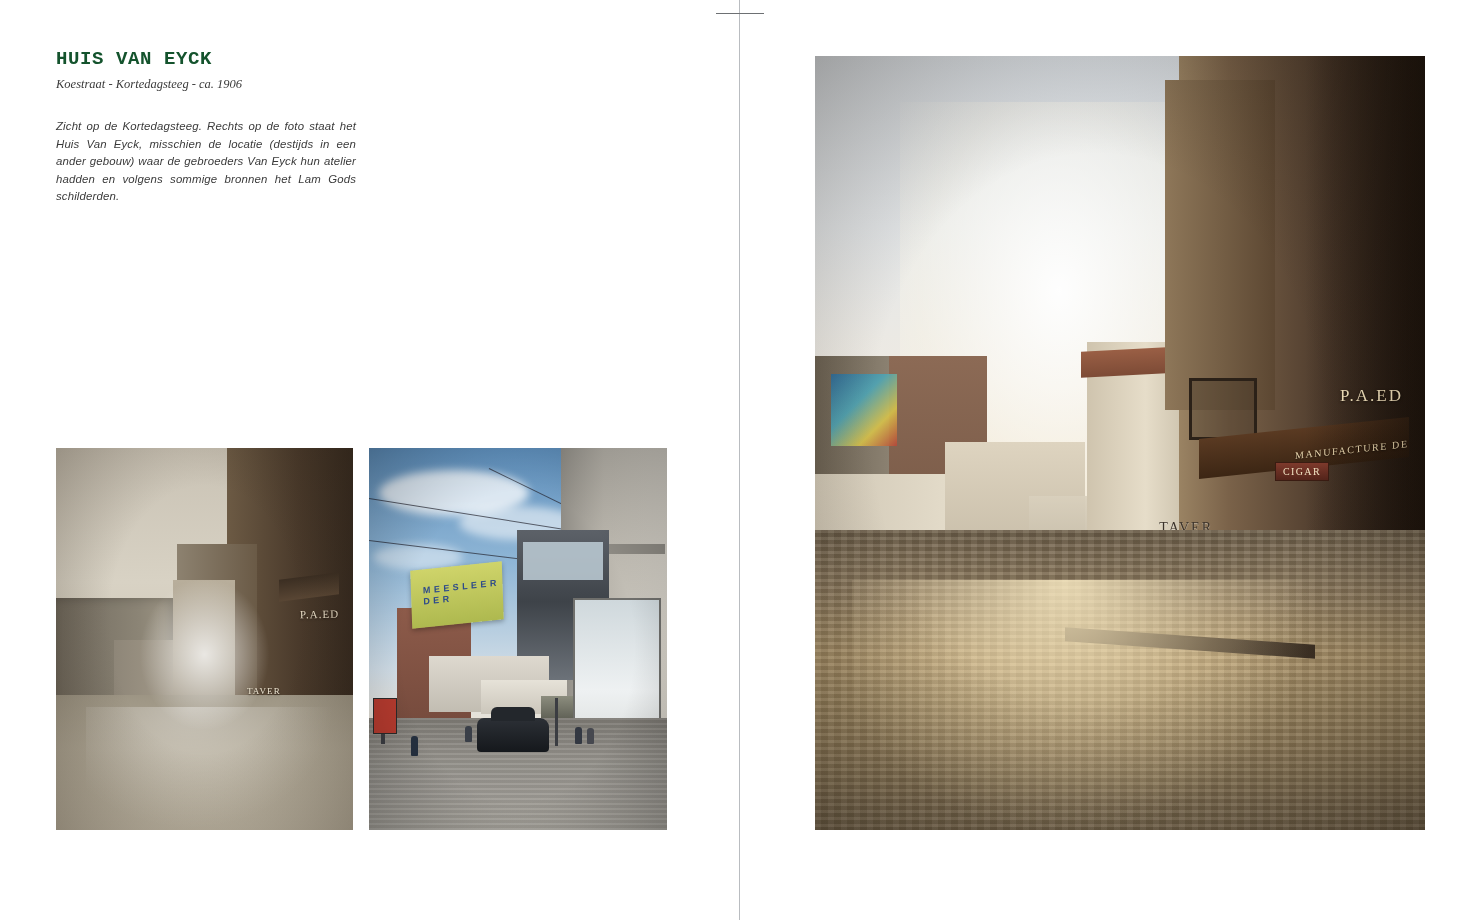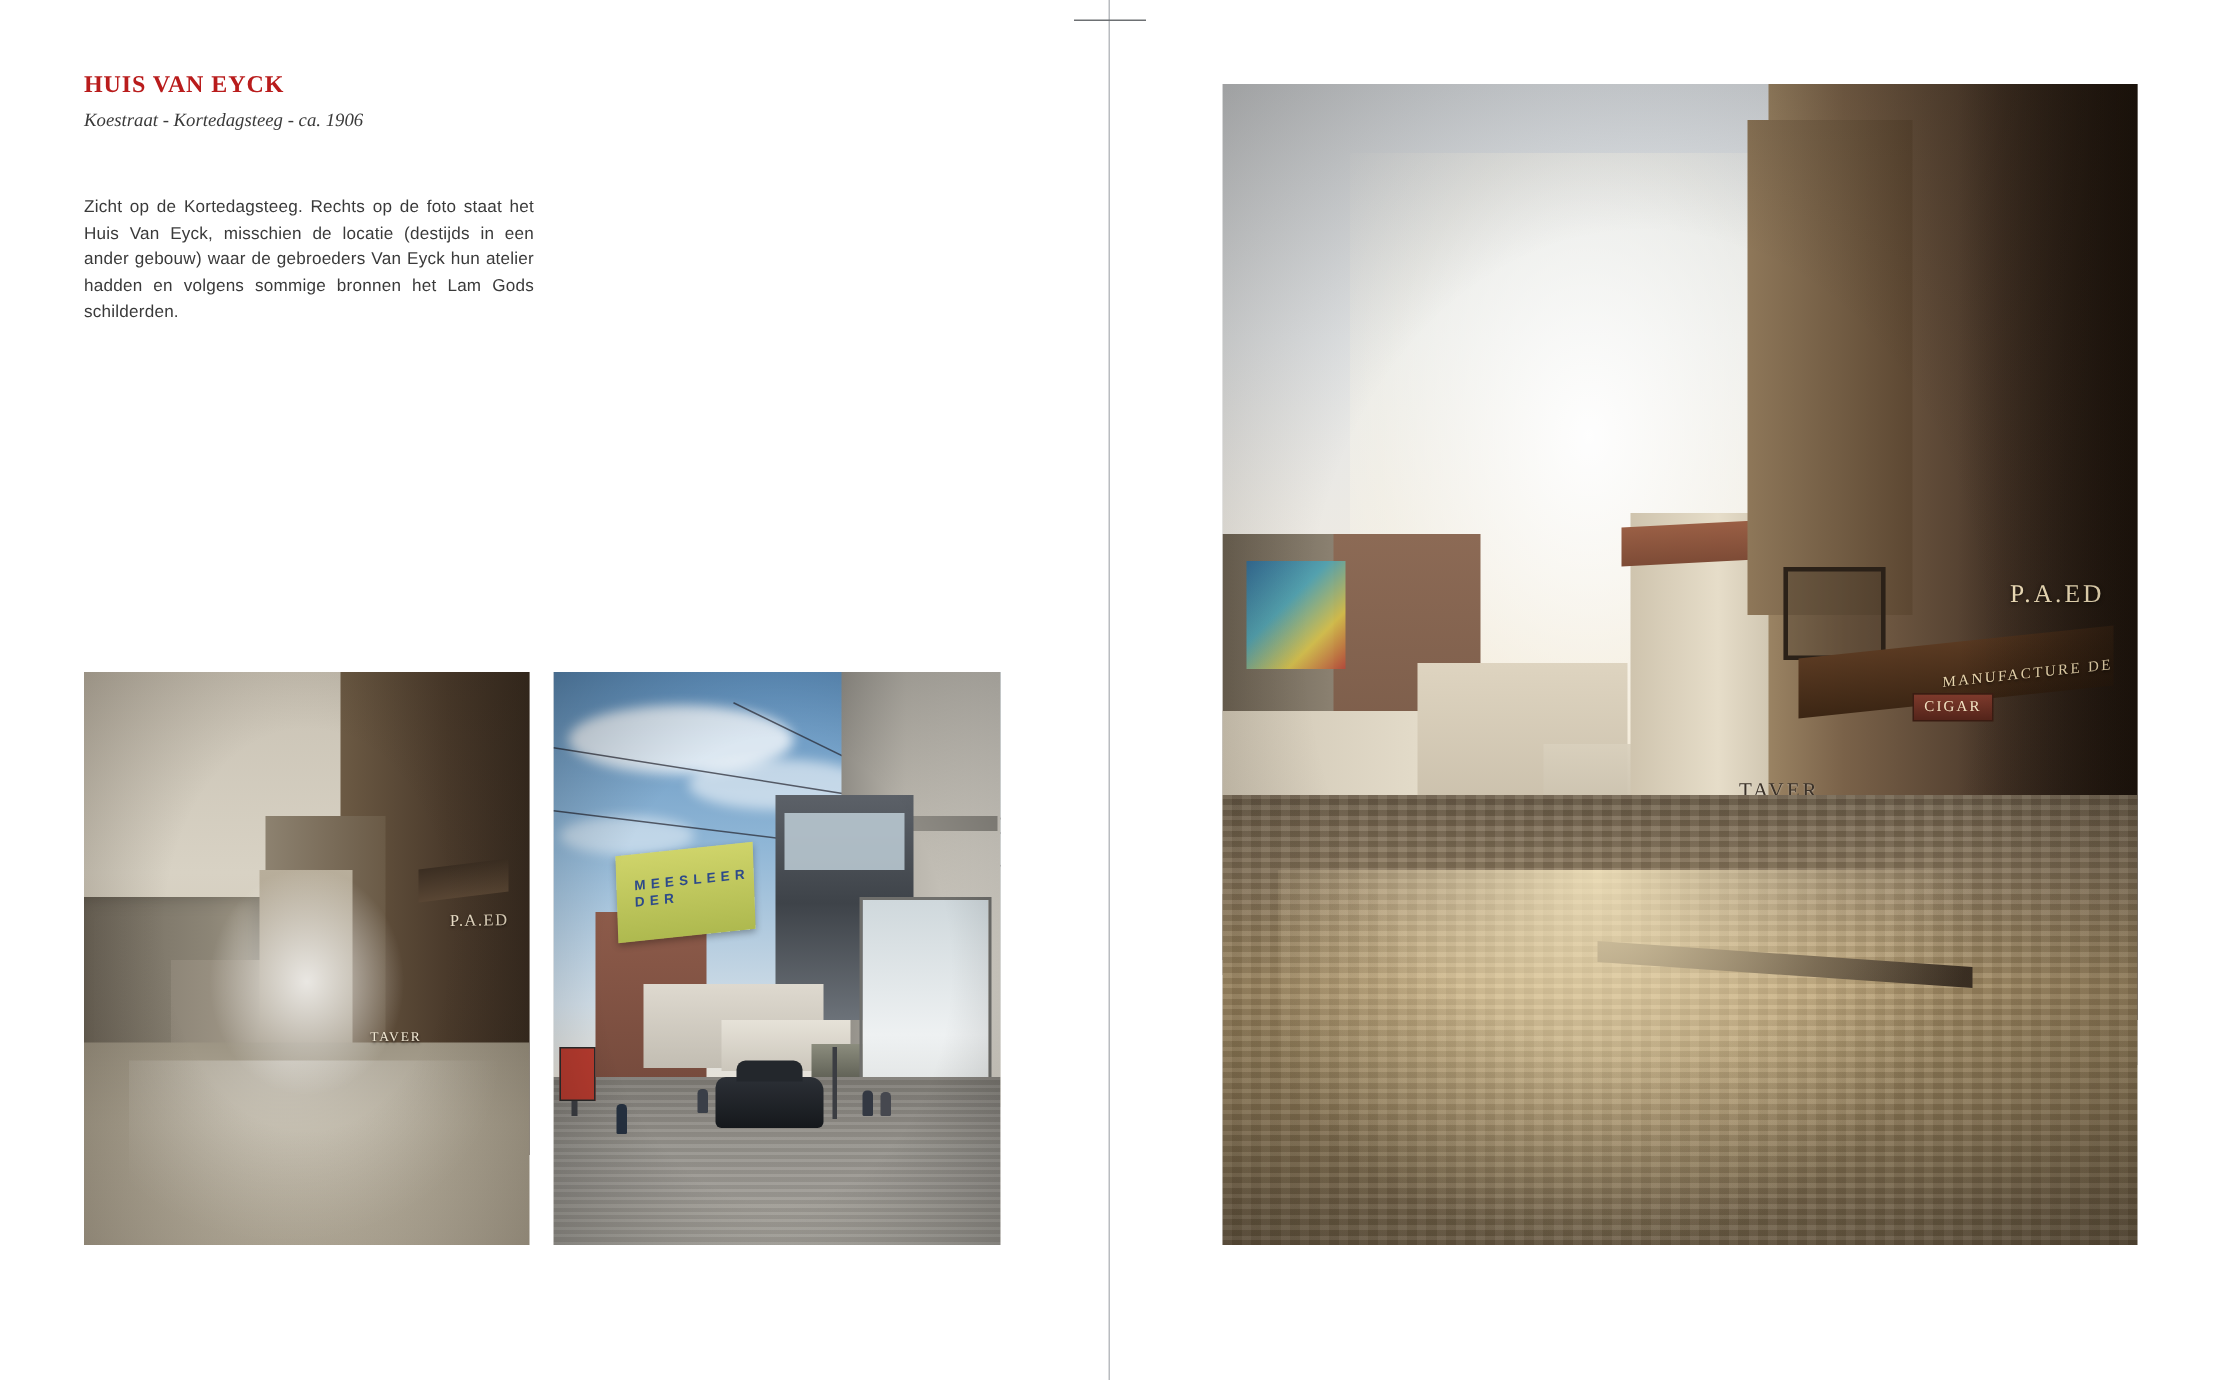--- a/index.html
+++ b/index.html
@@ -44,43 +44,44 @@
   }
 
   
   #text-block {
     position: absolute;
     left: 56px;
     top: 48px;
     width: 300px;
   }
   .title {
-    font-family: Liberation Serif, serif;
+    font-family: Liberation Mono, monospace;
     font-weight: bold;
-    font-size: 16px;
+    font-size: 19px;
     letter-spacing: 0.6px;
-    color: #b91c1c;
+    color: #14532d;
     margin: 0 0 7px 0;
     text-transform: uppercase;
   }
   .subtitle {
     font-family: "Liberation Serif", serif;
     font-style: italic;
     font-size: 12.5px;
     color: #3a3a3a;
-    margin: 0 0 42px 0;
+    margin: 0 0 26px 0;
   }
   .body-par {
     font-family: "Liberation Sans", sans-serif;
     font-size: 11.4px;
     line-height: 17.6px;
     color: #3a3a3a;
     text-align: justify;
     margin: 0 0 17px 0;
     letter-spacing: 0.15px;
+    font-style: italic;
   }
   .body-par:last-child { margin-bottom: 0; }
 
   
   .photo {
     position: absolute;
     overflow: hidden;
     background: #cfcfcf;
   }
   #photo-historic {

